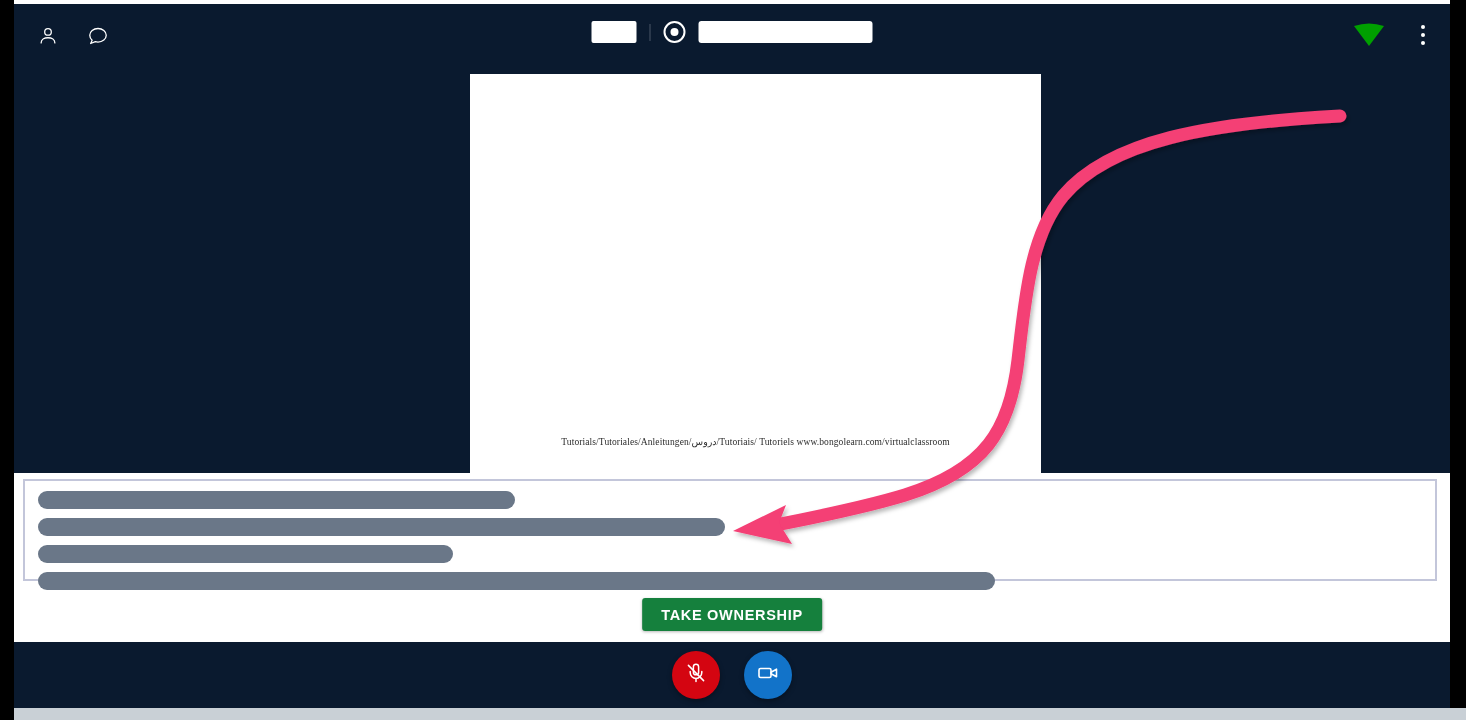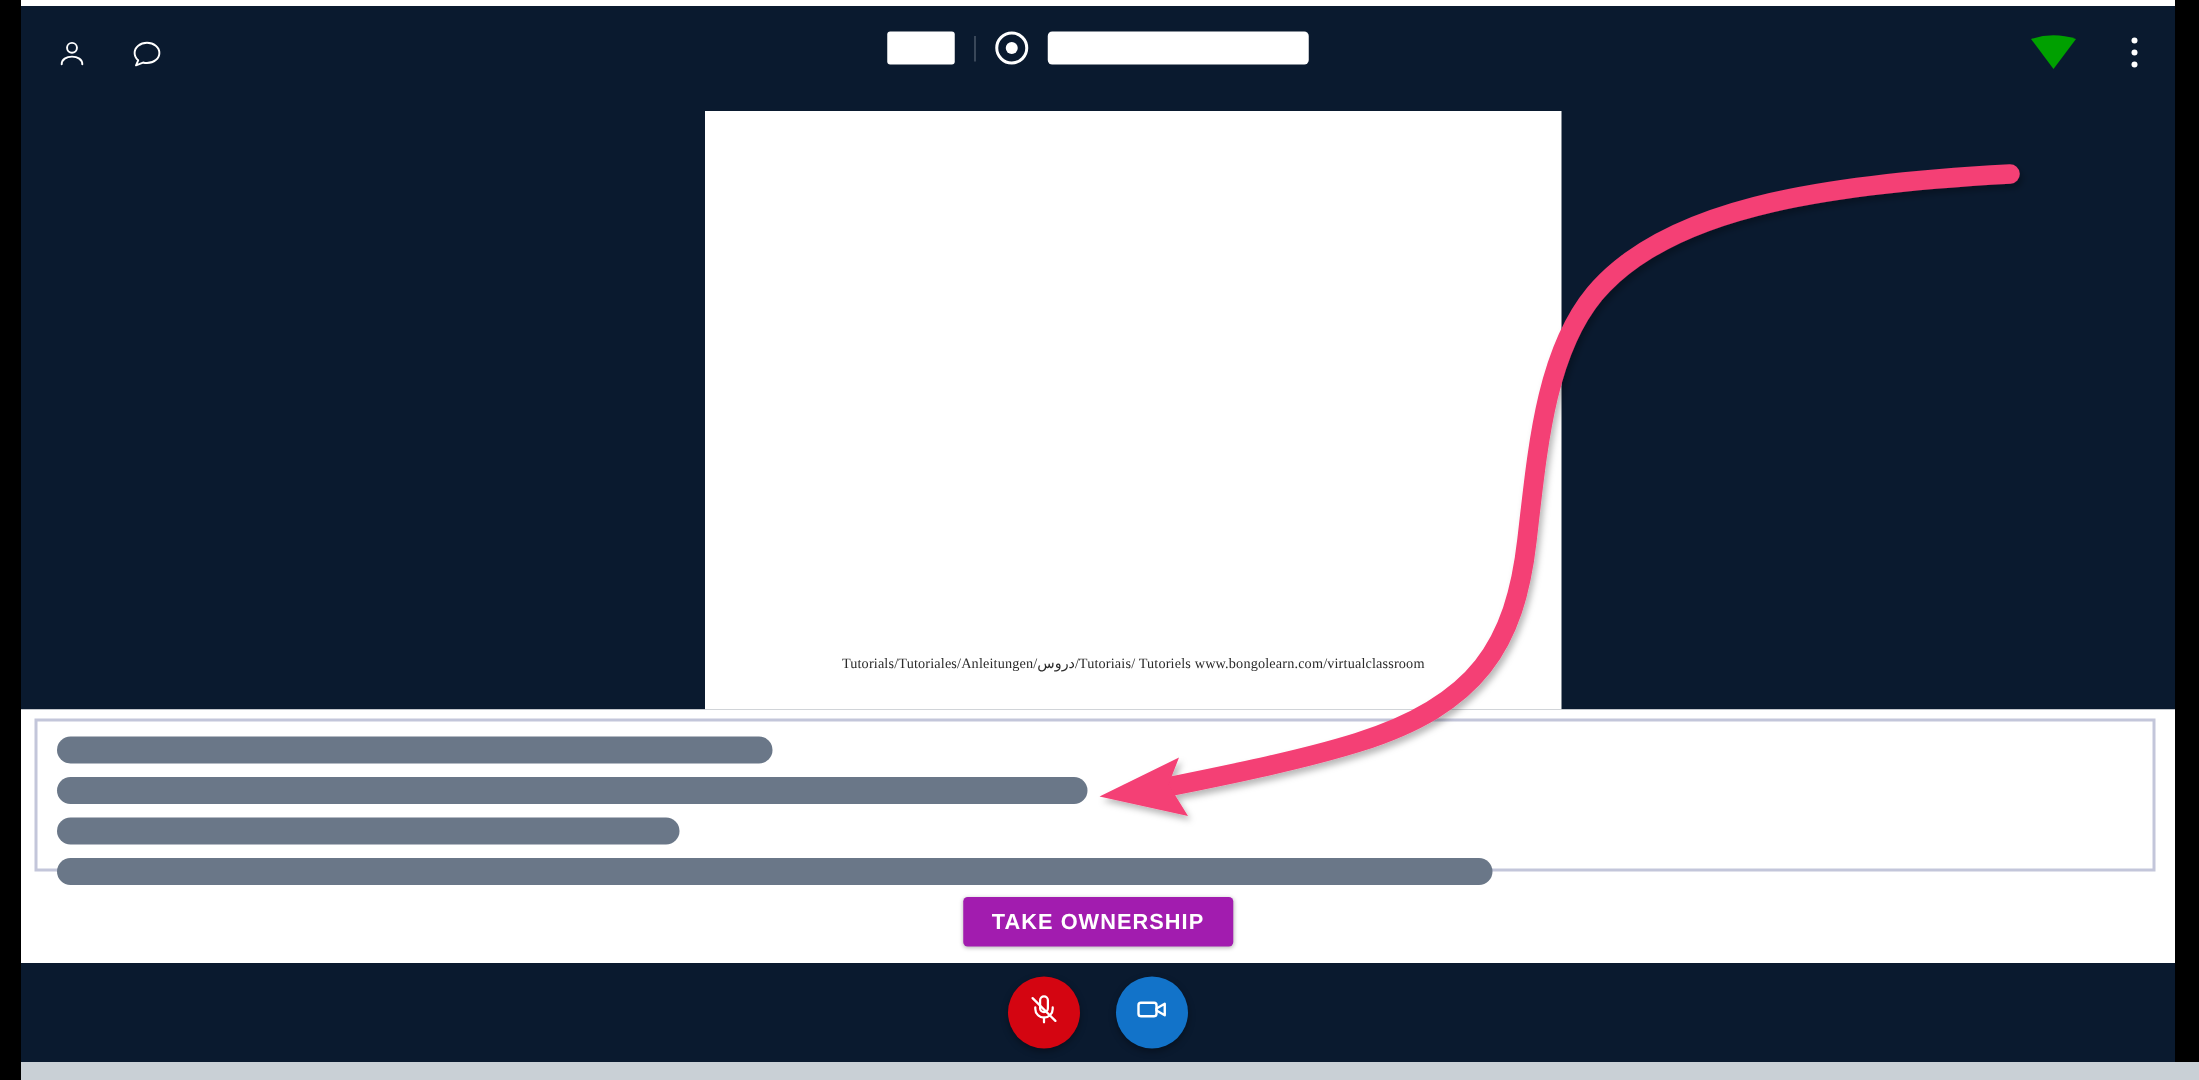--- a/index.html
+++ b/index.html
@@ -192,21 +192,21 @@
   .rl0 { top: 10px;  width: 477px; }
   .rl1 { top: 37px;  width: 687px; }
   .rl2 { top: 64px;  width: 415px; }
   .rl3 { top: 91px;  width: 957px; }
 
   .ownership-btn {
     position: absolute;
     left: 50%;
     top: 125px;
     transform: translateX(-50%);
-    background: #a21caf;
+    background: #15803d;
     color: #ffffff;
     border: none;
     border-radius: 3px;
     padding: 0 19px;
     height: 33px;
     font-family: "Liberation Sans", sans-serif;
     font-size: 14.5px;
     font-weight: bold;
     letter-spacing: 0.7px;
     cursor: pointer;

